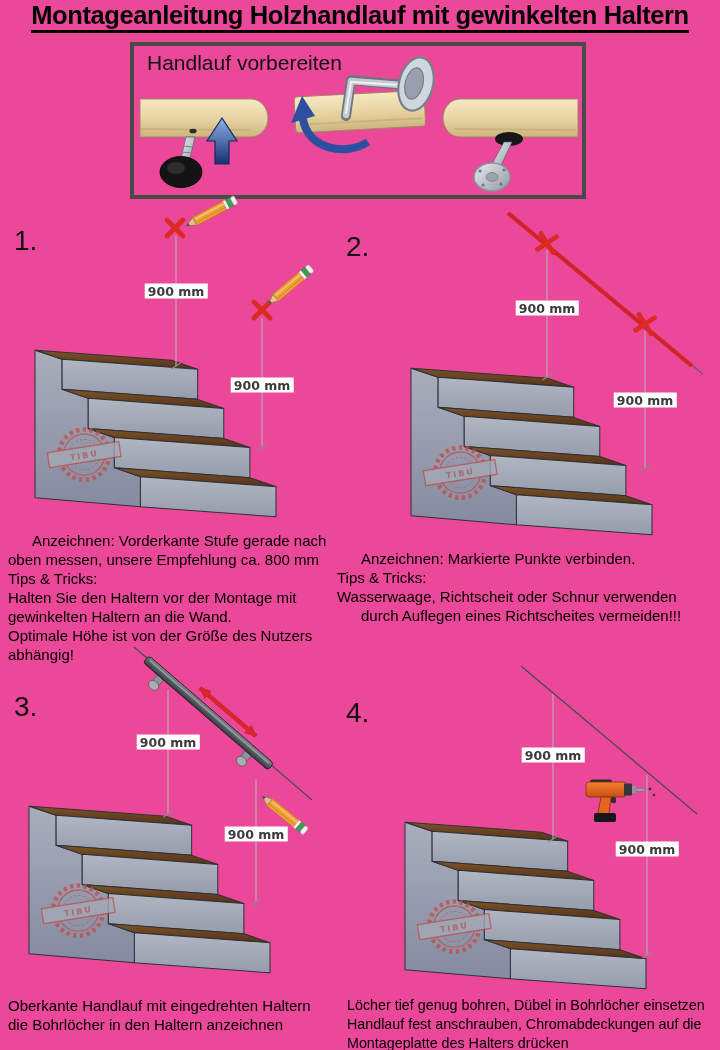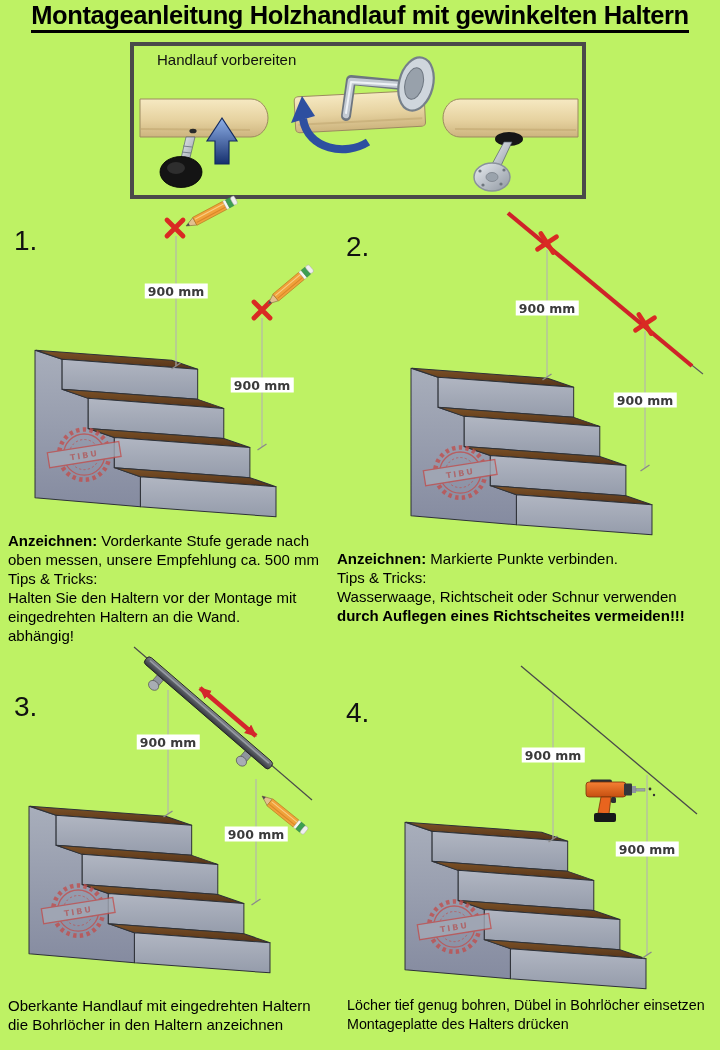--- a/index.html
+++ b/index.html
@@ -1,31 +1,31 @@
 <!DOCTYPE html>
 <html><head>
 <meta charset="utf-8">
 <style>
   html,body{margin:0;padding:0;background:#fff;}
-  .page{position:relative;width:720px;height:1050px;background:#bef264;overflow:hidden;
+  .page{position:relative;width:720px;height:1050px;background:#ec4899;overflow:hidden;
         font-family:"Liberation Sans",sans-serif;color:#000;}
   .title{position:absolute;top:1px;left:0;right:0;text-align:center;margin:0;
          font-size:25.5px;font-weight:bold;letter-spacing:-0.4px;}
   .title span{border-bottom:3px solid #000;padding-bottom:1px;}
   .prep-box{position:absolute;left:130px;top:42px;width:448px;height:149px;
             border:4px solid #4a4a4a;background:transparent;}
-  .prep-label{position:absolute;left:147px;top:51px;font-size:15px;color:#101010;margin-left:10px;}
+  .prep-label{position:absolute;left:147px;top:51px;font-size:21px;color:#101010;}
   .overlay{position:absolute;left:0;top:0;}
   .step-num{position:absolute;font-size:28px;color:#111;}
   .measure{position:absolute;transform:translate(-50%,-50%);background:#fff;padding:0 3px;
            font-family:"DejaVu Sans",sans-serif;font-weight:bold;font-size:12.5px;
            color:#3b3b3b;white-space:nowrap;text-align:right;}
   .caption{position:absolute;font-size:15px;line-height:19px;white-space:nowrap;color:#000;}
   .caption.small{font-size:14.3px;}
-  .caption .bold{font-weight:bold;}
+  .caption .bold{font-weight:normal;margin-left:24px;}
 </style>
 </head>
 <body>
 
 <div class="page">
 
   <h1 class="title"><span>Montageanleitung Holzhandlauf mit gewinkelten Haltern</span></h1>
 
   <div class="prep-box"></div>
 
@@ -236,37 +236,39 @@
   <span class="measure" style="left:262px;top:385px">900 mm</span>
   <span class="measure" style="left:547px;top:308px">900 mm</span>
   <span class="measure" style="left:645px;top:400px">900 mm</span>
   <span class="measure" style="left:168px;top:742px">900 mm</span>
   <span class="measure" style="left:256px;top:834px">900 mm</span>
   <span class="measure" style="left:553px;top:755px">900 mm</span>
   <span class="measure" style="left:647px;top:849px">900 mm</span>
 
   <div class="caption" style="left:8px;top:531px">
     <div><span class="bold">Anzeichnen:</span><span> Vorderkante Stufe gerade nach</span></div>
-    <div>oben messen, unsere Empfehlung ca. 500 mm</div>
+    <div>oben messen, unsere Empfehlung ca. 800 mm</div>
     <div>Tips &amp; Tricks:</div>
     <div>Halten Sie den Haltern vor der Montage mit</div>
-    <div>eingedrehten Haltern an die Wand.</div>
+    <div>gewinkelten Haltern an die Wand.</div>
+    <div>Optimale Höhe ist von der Größe des Nutzers</div>
     <div>abhängig!</div>
   </div>
 
   <div class="caption" style="left:337px;top:549px">
     <div><span class="bold">Anzeichnen:</span><span> Markierte Punkte verbinden.</span></div>
     <div>Tips &amp; Tricks:</div>
     <div>Wasserwaage, Richtscheit oder Schnur verwenden</div>
     <div class="bold">durch Auflegen eines Richtscheites vermeiden!!!</div>
   </div>
 
   <div class="caption" style="left:8px;top:996px">
     <div>Oberkante Handlauf mit eingedrehten Haltern</div>
     <div>die Bohrlöcher in den Haltern anzeichnen</div>
   </div>
 
   <div class="caption small" style="left:347px;top:996px">
     <div>Löcher tief genug bohren, Dübel in Bohrlöcher einsetzen</div>
+    <div>Handlauf fest anschrauben, Chromabdeckungen auf die</div>
     <div>Montageplatte des Halters drücken</div>
   </div>
 
 </div>
 
 </body></html>

